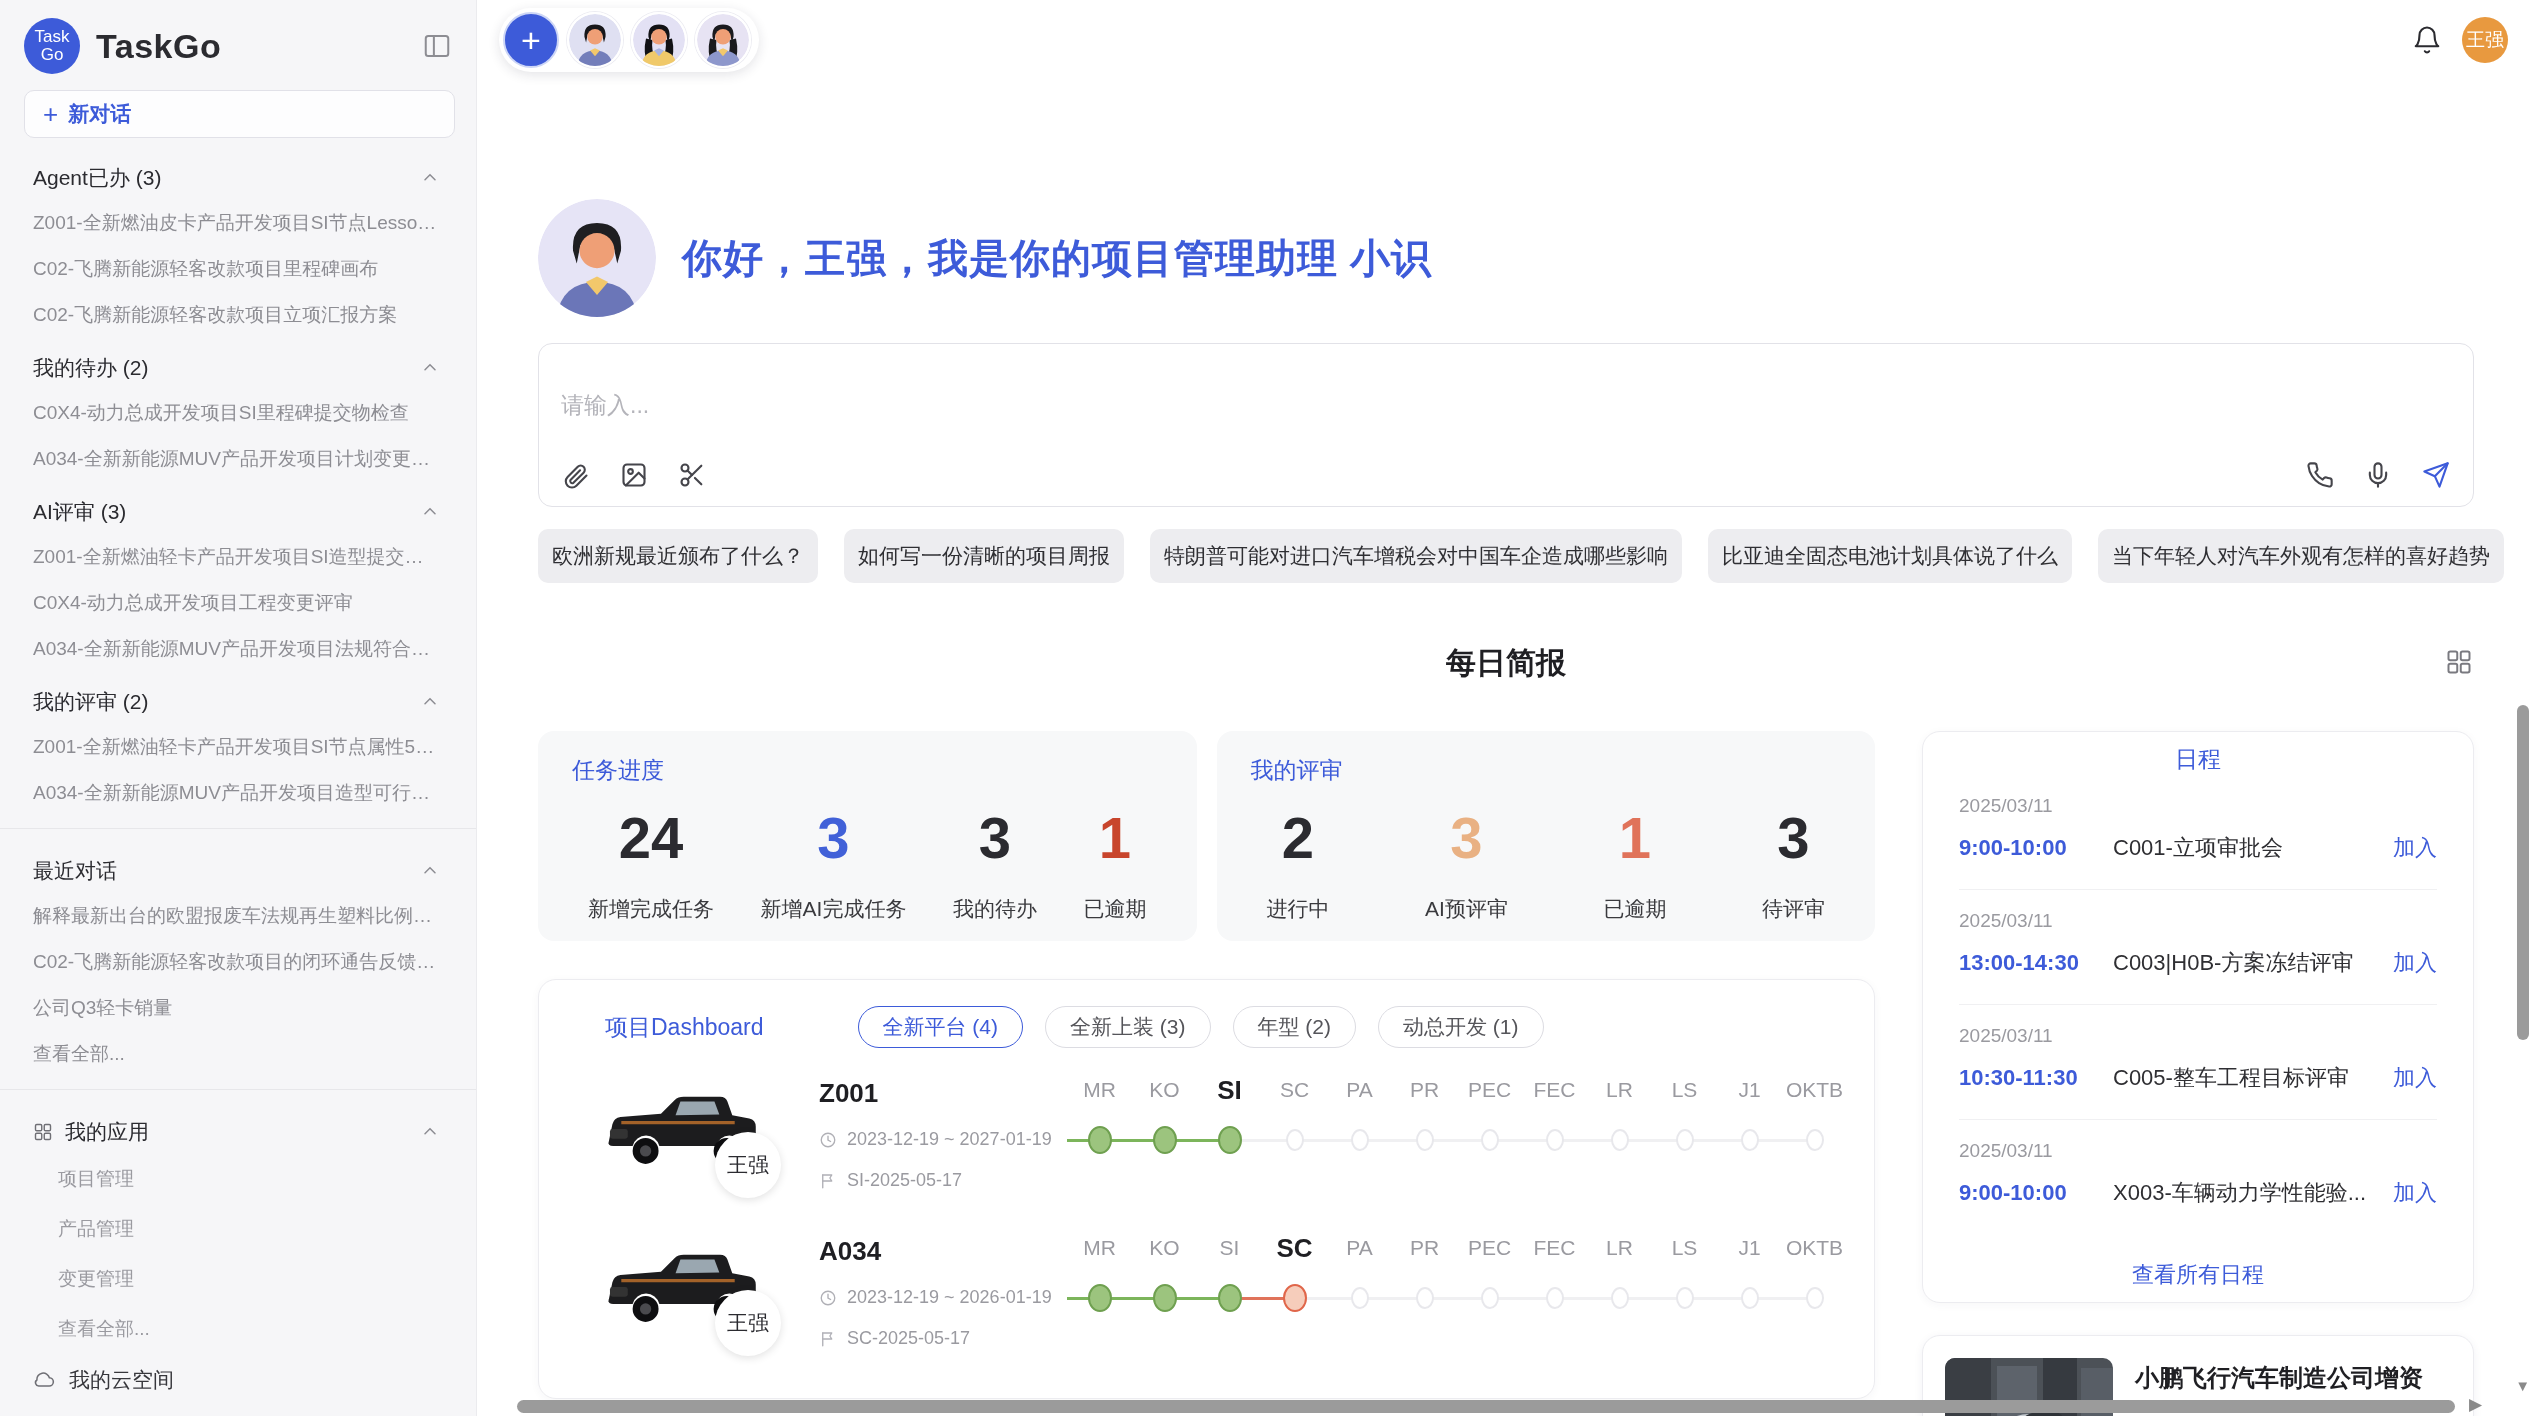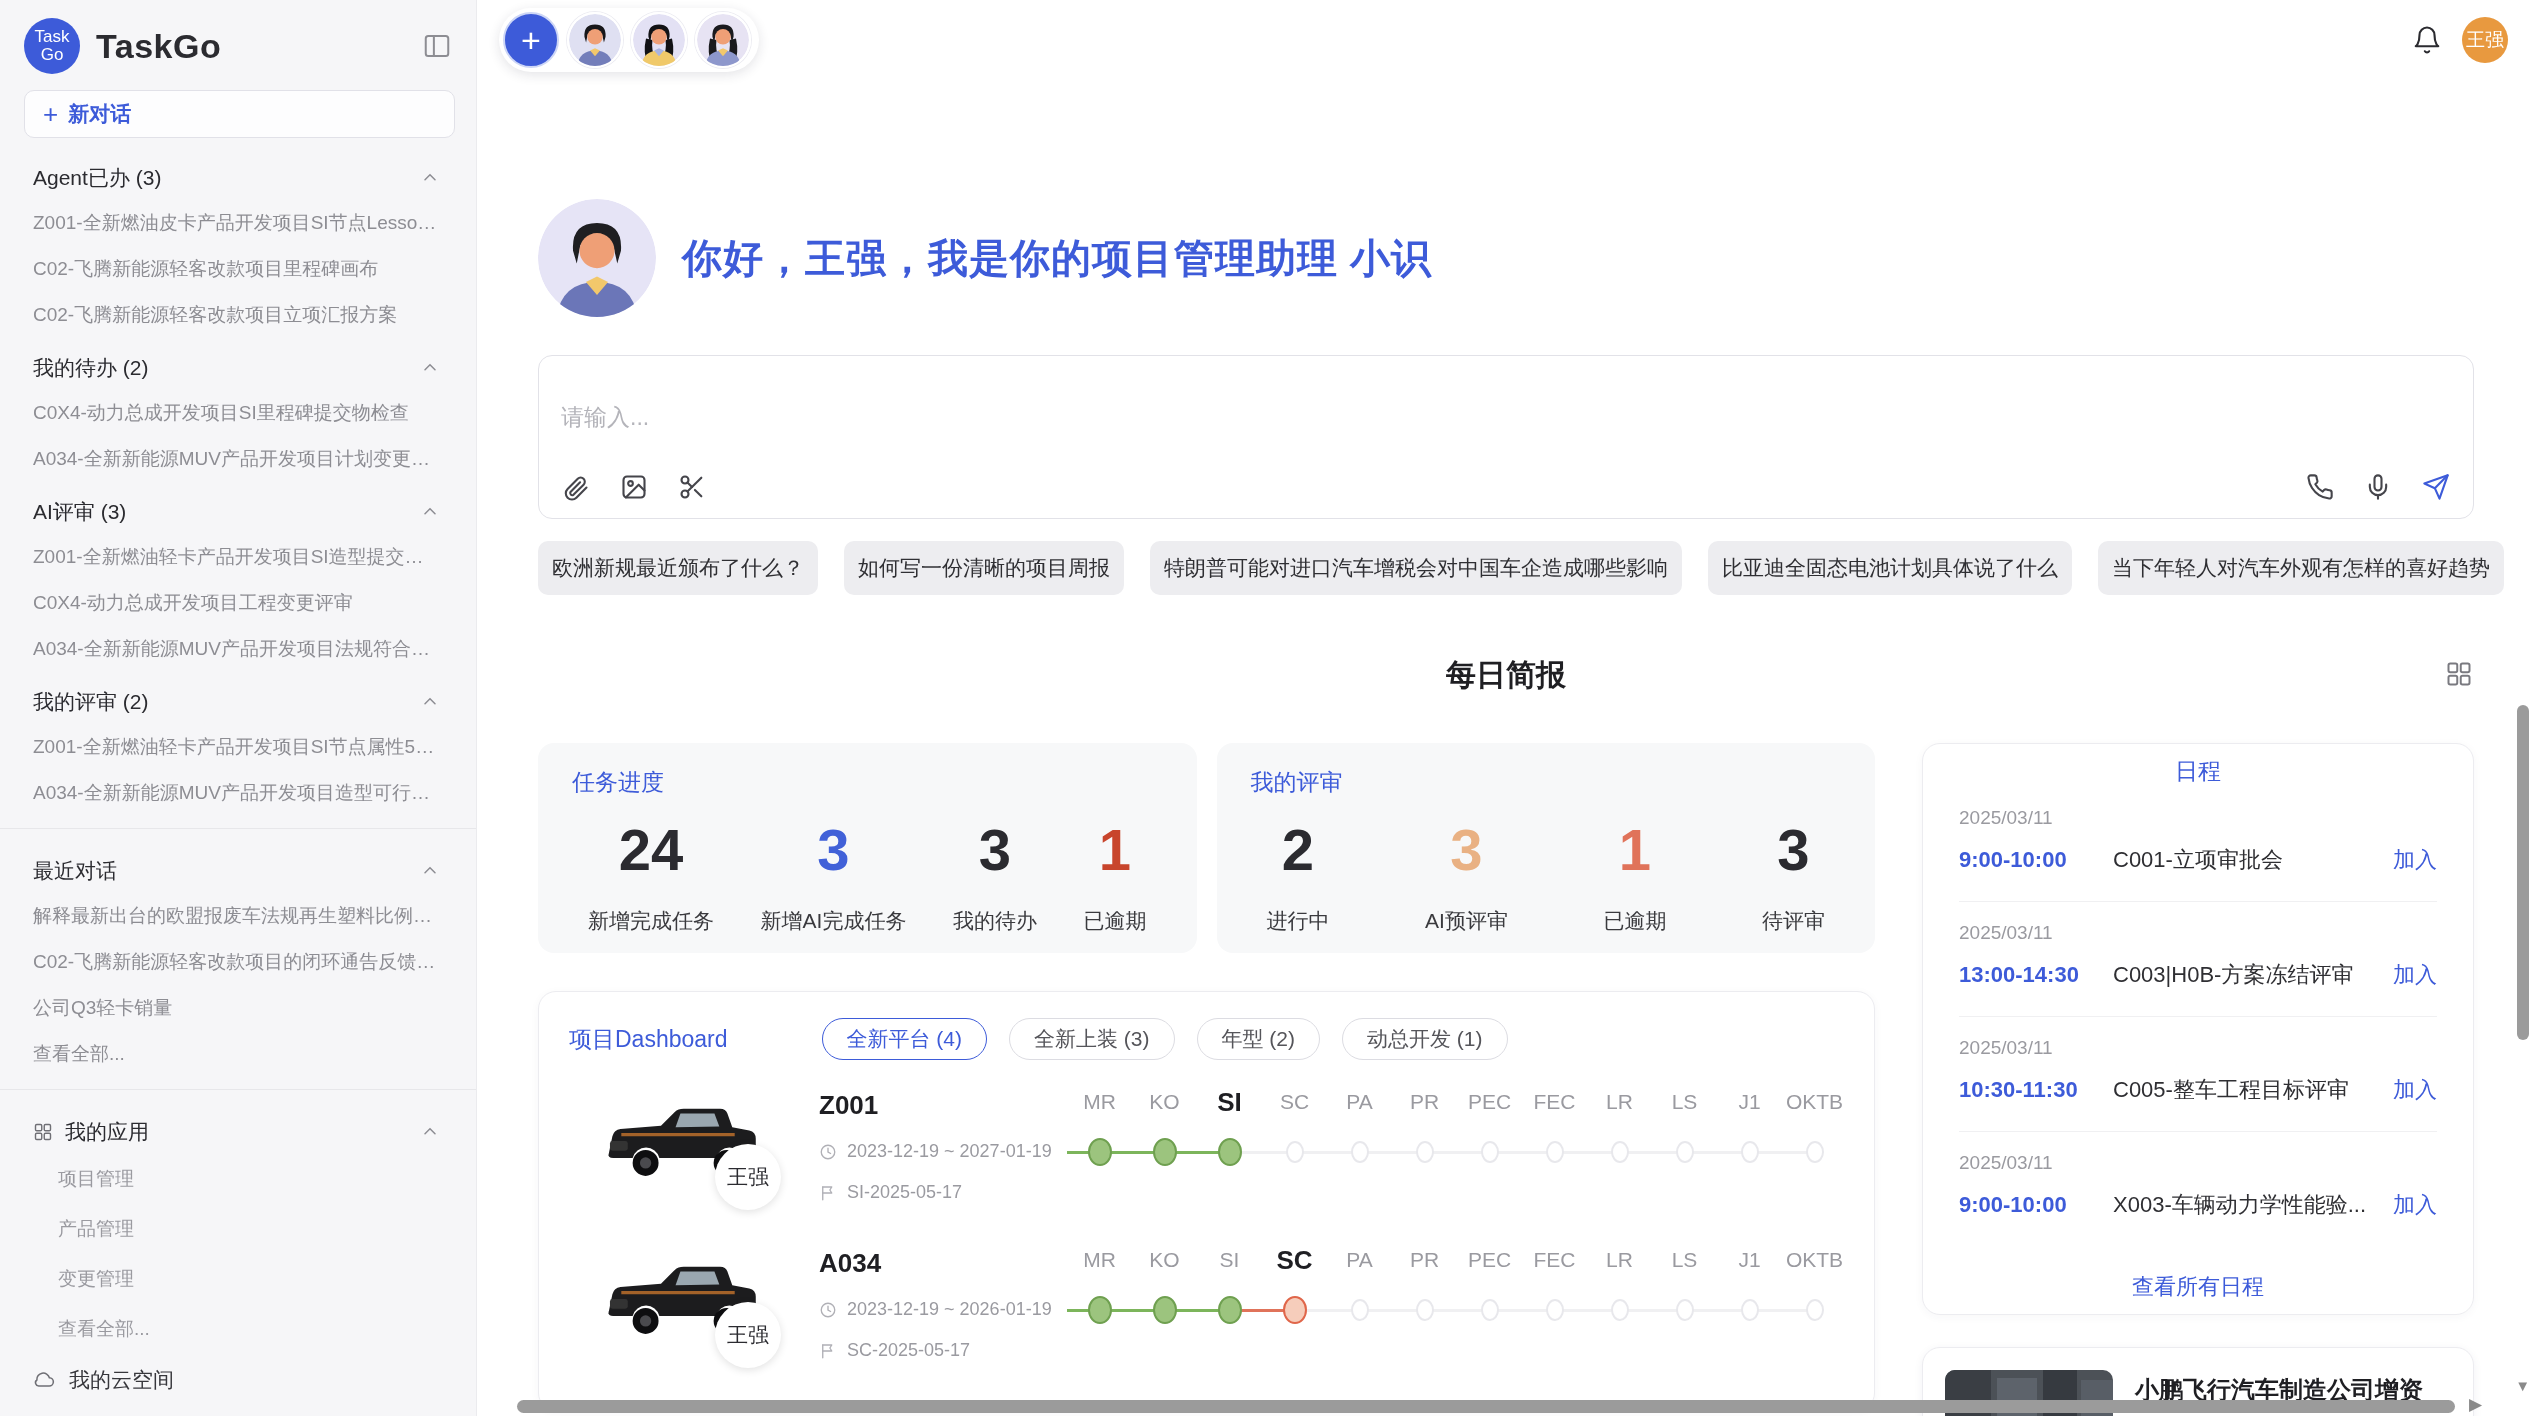--- a/index.html
+++ b/index.html
@@ -47,21 +47,21 @@
   .top-right { display:flex; align-items:center; gap:18px; }
   .bell-btn { width:34px; height:34px; color:#2b2b30; cursor:pointer; }
   .user-avatar { width:46px; height:46px; border-radius:50%; background:#E8993F; color:#fff;
     display:flex; align-items:center; justify-content:center; font-size:19px; cursor:pointer; }
 
   .content { padding:0 58px 0 61px; }
   .hero { display:flex; align-items:center; margin-top:119px; }
   .hero-avatar { width:118px; height:118px; border-radius:50%; overflow:hidden; flex-shrink:0; }
   .hero h1 { margin-left:26px; font-size:40px; font-weight:700; color:#3D5BD9; letter-spacing:1px; }
 
-  .composer { position:relative; margin-top:38px; height:164px; border:1px solid #e2e2e8;
+  .composer { position:relative; margin-top:26px; height:164px; border:1px solid #e2e2e8;
     border-radius:14px; background:#fff; }
   .composer textarea { position:absolute; top:46px; left:22px; right:220px; height:60px;
     border:none; outline:none; resize:none; font-size:23px; color:#2b2b30;
     font-family:inherit; background:transparent; }
   .composer textarea::placeholder { color:#b4b4ba; }
   .comp-left { position:absolute; left:22px; bottom:16px; display:flex; gap:28px; }
   .comp-right { position:absolute; right:22px; bottom:16px; display:flex; gap:28px; }
   .comp-icon { width:30px; height:30px; color:#45454b; cursor:pointer; }
   .comp-icon.send { color:#3D5BD9; }
 
@@ -83,21 +83,21 @@
   .stat-list { display:flex; justify-content:space-between; margin-top:18px; padding:0 16px; }
   .stat { text-align:center; }
   .stat .val { font-size:58px; font-weight:600; color:#2b2b30; }
   .stat .val.blue { color:#4161d8; } .stat .val.red { color:#c8452c; }
   .stat .val.peach { color:#e9b183; } .stat .val.coral { color:#e0735a; }
   .stat .lab { margin-top:24px; font-size:21px; color:#3a3a3e; }
 
   .dash-card { margin-top:38px; height:420px; border:1px solid #ececf0; border-radius:18px;
     background:#fff; padding:26px 30px; overflow:hidden; box-shadow:0 2px 10px rgba(40,40,80,.04); }
   .dash-head { display:flex; align-items:center; }
-  .dash-title { font-size:23px; color:#3D5BD9; }
+  .dash-title { font-size:23px; color:#3D5BD9;margin-left:36px; }
   .tabs { display:flex; gap:22px; margin-left:94px; }
   .tab { height:42px; border-radius:999px; padding:0 24px; font-size:21px; background:#fff;
     border:1px solid #dcdce2; color:#55555a; cursor:pointer; font-family:inherit; }
   .tab.active { border:1.5px solid #3D5BD9; color:#3D5BD9; }
 
   .proj-row { display:flex; align-items:flex-start; margin-top:22px; height:136px; cursor:pointer; }
   .truck-wrap { position:relative; width:162px; height:130px; margin-left:28px; flex-shrink:0; }
   .owner-badge { position:absolute; left:118px; top:62px; width:66px; height:66px; border-radius:50%;
     background:#fff; box-shadow:0 2px 8px rgba(0,0,0,.12); display:flex; align-items:center;
     justify-content:center; font-size:21px; color:#2b2b30; }

